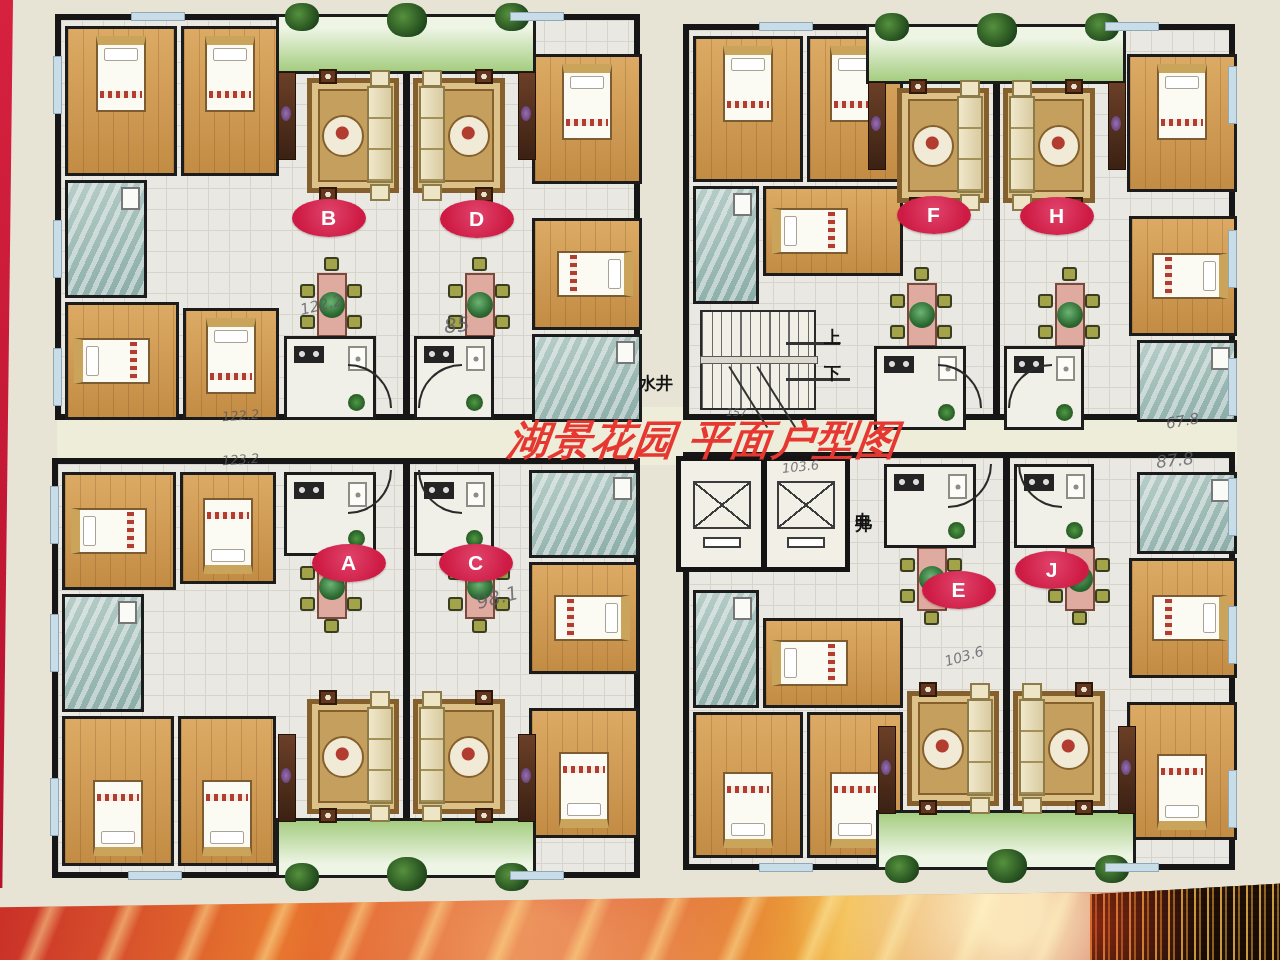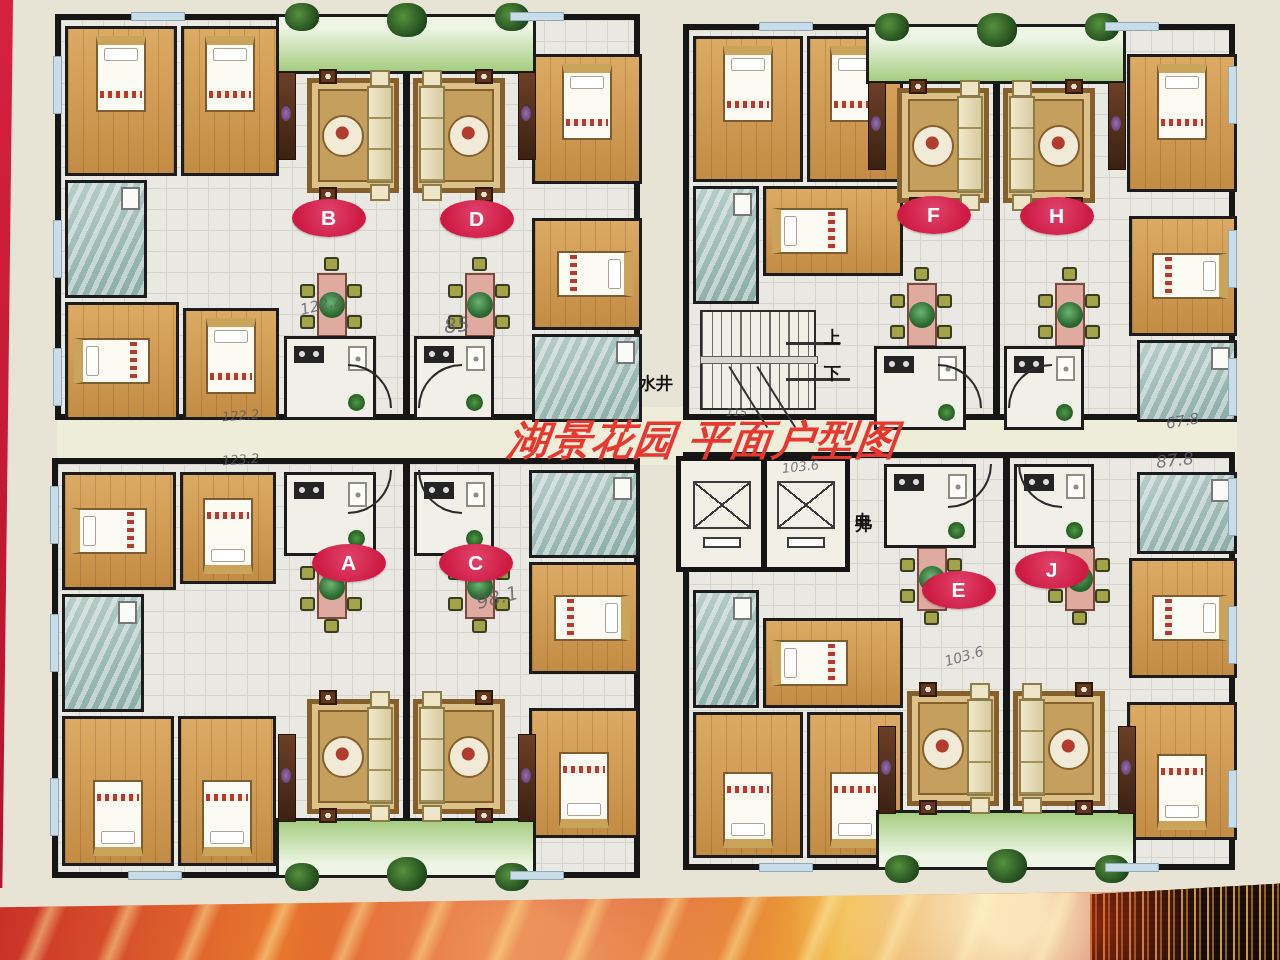--- a/index.html
+++ b/index.html
@@ -496,19 +496,19 @@
 
   <div class="hand" style="left:300px;top:296px;font-size:15px;transform:rotate(-14deg)">122.2</div>
   <div class="hand" style="left:444px;top:313px;font-size:20px;transform:rotate(-6deg)">85</div>
   <div class="hand" style="left:222px;top:408px;font-size:13px;transform:rotate(-4deg)">122.2</div>
   <div class="hand" style="left:222px;top:452px;font-size:13px;transform:rotate(-4deg)">123.2</div>
   <div class="hand" style="left:476px;top:586px;font-size:19px;transform:rotate(-14deg)">98.1</div>
   <div class="hand" style="left:944px;top:648px;font-size:14px;transform:rotate(-16deg)">103.6</div>
   <div class="hand" style="left:782px;top:459px;font-size:13px;transform:rotate(-6deg)">103.6</div>
   <div class="hand" style="left:1166px;top:412px;font-size:15px;transform:rotate(-10deg)">67.8</div>
   <div class="hand" style="left:1156px;top:450px;font-size:17px;transform:rotate(-6deg)">87.8</div>
-  <div class="hand" style="left:726px;top:406px;font-size:11px">115</div>
+  <div class="hand" style="left:726px;top:406px;font-size:11px">157</div>
 
   <div class="title">湖景花园 平面户型图</div>
 
   <div class="band"></div>
   <div class="city"></div>
 </div>
 
 </body></html>

